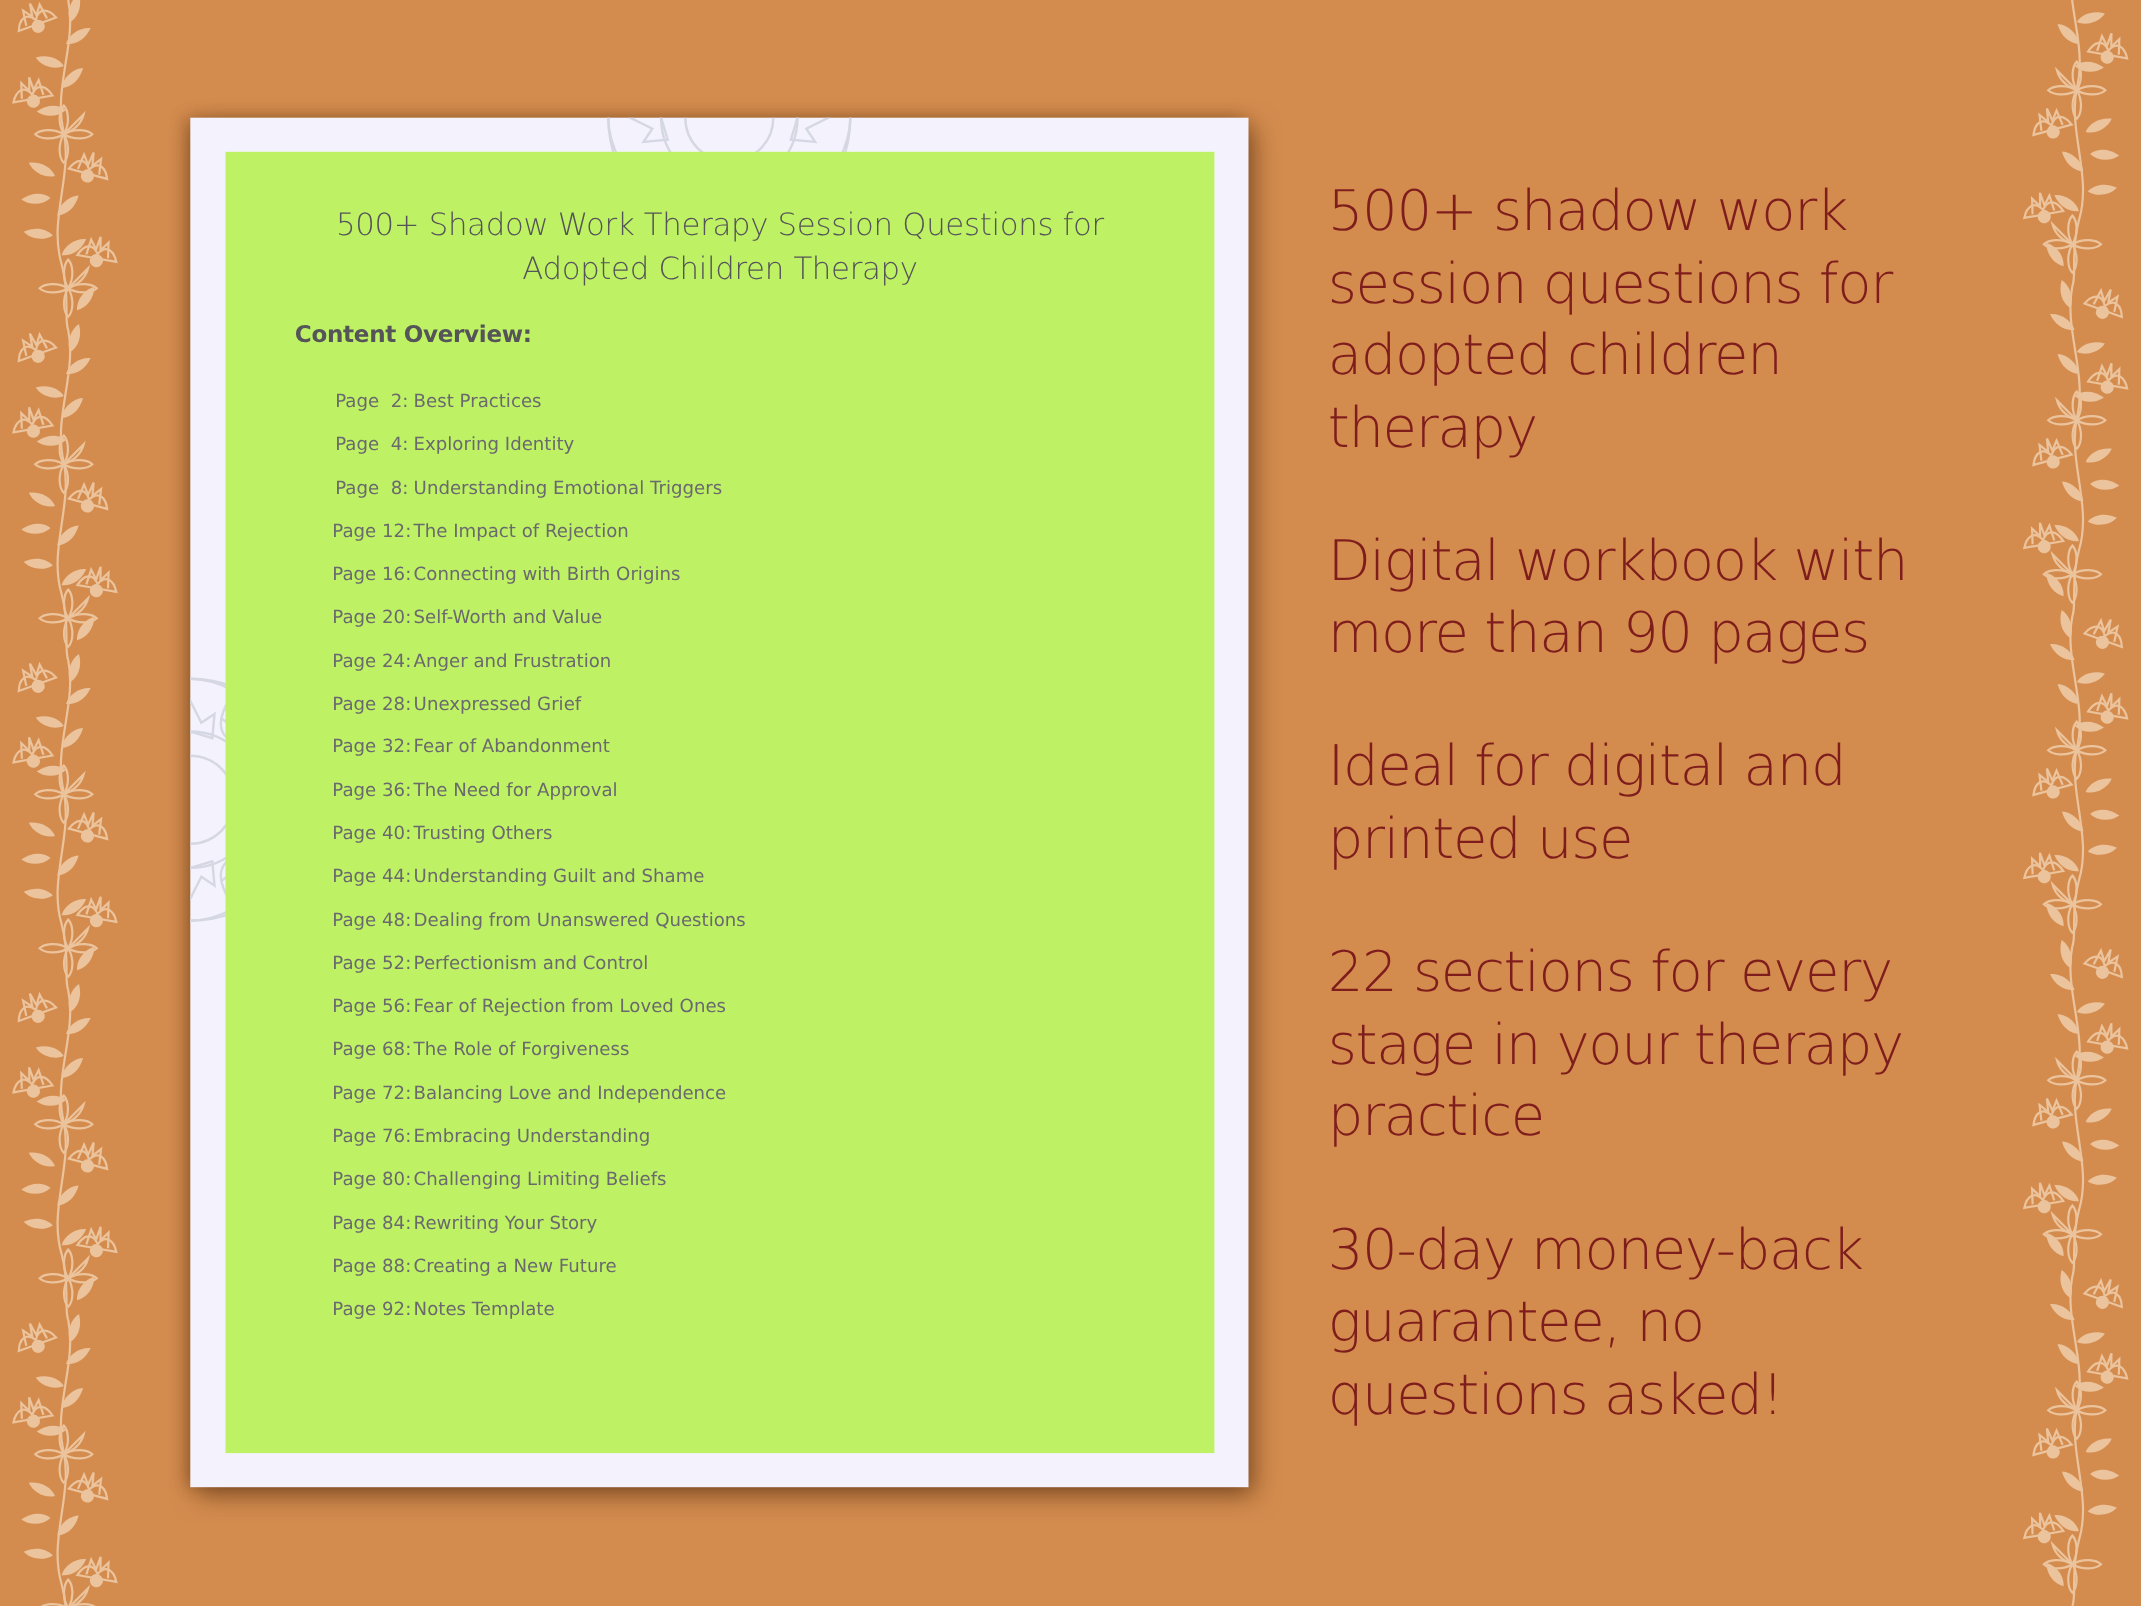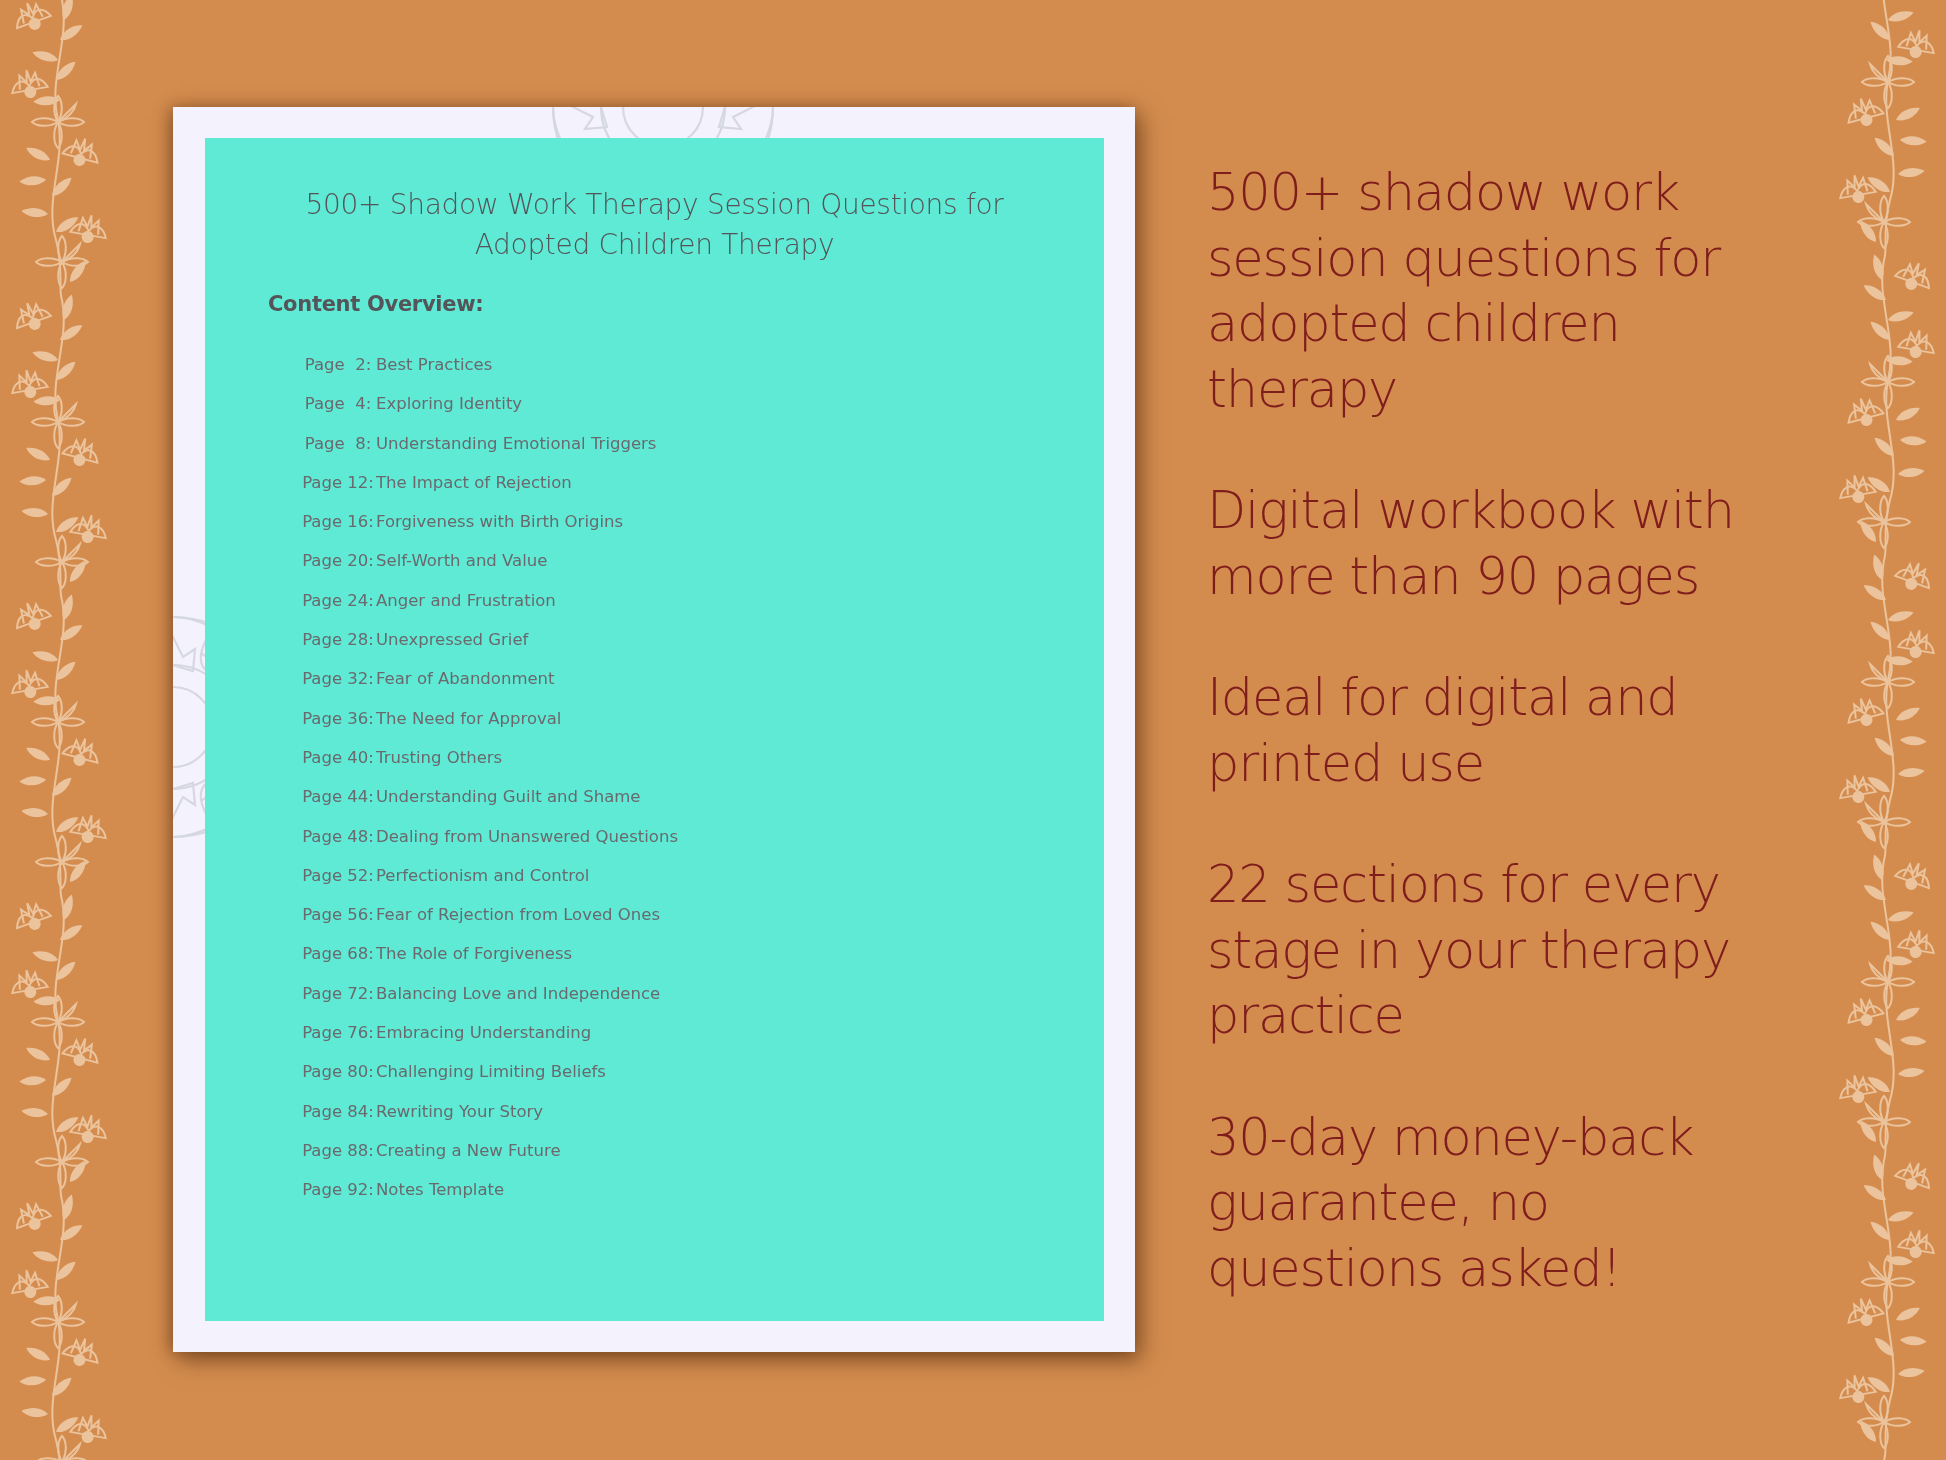--- a/index.html
+++ b/index.html
@@ -21,21 +21,21 @@
   }
   .mandala { position: absolute; }
   .mandala svg { display: block; }
   .m-top { left: 340px; top: -150px; }
   .m-bottom { left: 340px; top: 1210px; }
   .m-left { left: -150px; top: 470px; }
   .m-right { left: 932px; top: 470px; }
 
   .inner {
     position: absolute; left: 32px; top: 31px; width: 899px; height: 1183px;
-    background: #5eead4;
+    background: #bef264;
   }
   .doc-title {
     position: absolute; left: 0; top: 47px; width: 899px;
     text-align: center; color: #555458;
     font-family: "DejaVu Sans", sans-serif; font-weight: 300;
     font-size: 28px; line-height: 40px; letter-spacing: -0.3px;
   }
   .overview-label {
     position: absolute; left: 63px; top: 154px;
     color: #555458; font-family: "DejaVu Sans", sans-serif;
@@ -167,21 +167,21 @@
     <div class="doc-title">
       <div>500+ Shadow Work Therapy Session Questions for</div>
       <div>Adopted Children Therapy</div>
     </div>
     <div class="overview-label">Content Overview:</div>
     <ul class="toc">
       <li><span class="pg">Page  2:</span><span>Best Practices</span></li>
       <li><span class="pg">Page  4:</span><span>Exploring Identity</span></li>
       <li><span class="pg">Page  8:</span><span>Understanding Emotional Triggers</span></li>
       <li><span class="pg">Page 12:</span><span>The Impact of Rejection</span></li>
-      <li><span class="pg">Page 16:</span><span>Forgiveness with Birth Origins</span></li>
+      <li><span class="pg">Page 16:</span><span>Connecting with Birth Origins</span></li>
       <li><span class="pg">Page 20:</span><span>Self-Worth and Value</span></li>
       <li><span class="pg">Page 24:</span><span>Anger and Frustration</span></li>
       <li><span class="pg">Page 28:</span><span>Unexpressed Grief</span></li>
       <li><span class="pg">Page 32:</span><span>Fear of Abandonment</span></li>
       <li><span class="pg">Page 36:</span><span>The Need for Approval</span></li>
       <li><span class="pg">Page 40:</span><span>Trusting Others</span></li>
       <li><span class="pg">Page 44:</span><span>Understanding Guilt and Shame</span></li>
       <li><span class="pg">Page 48:</span><span>Dealing from Unanswered Questions</span></li>
       <li><span class="pg">Page 52:</span><span>Perfectionism and Control</span></li>
       <li><span class="pg">Page 56:</span><span>Fear of Rejection from Loved Ones</span></li>

